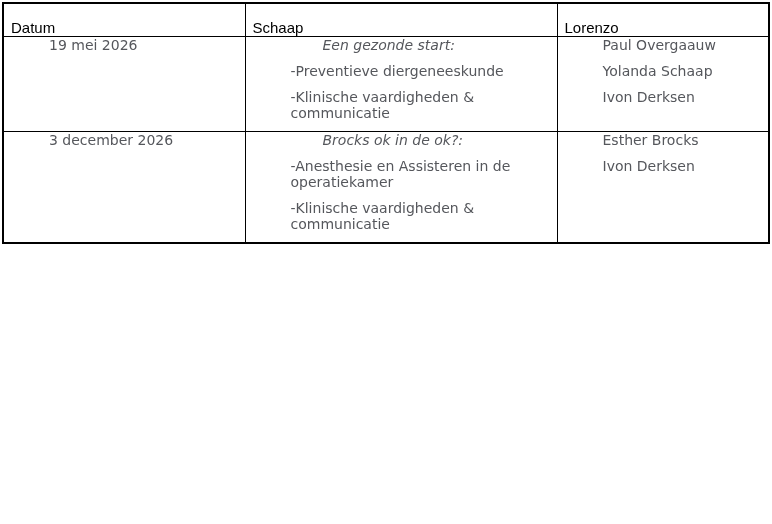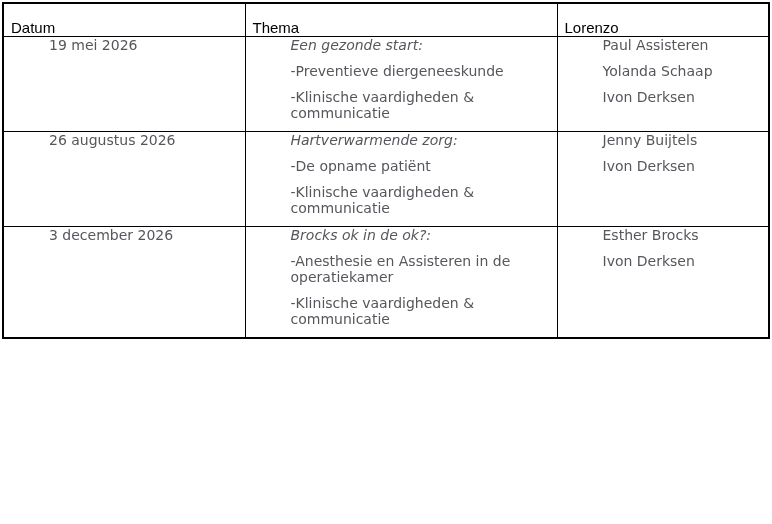--- a/index.html
+++ b/index.html
@@ -46,72 +46,58 @@
   td p {
     margin: 0 0 10px 0;
     font-family: "DejaVu Sans", "Liberation Sans", sans-serif;
     font-size: 14px;
     line-height: 16px;
     color: #55575c;
   }
   td { padding-top: 7px; }
   tr.hdr th { padding-top: 15px; }
 
-  p.thema-title { font-style: italic; }
+  p.thema-title { font-style: italic; margin-left: 32px; }
 </style>
 </head>
 <body>
 
 <table class="schedule">
   <colgroup>
     <col class="c-date">
     <col class="c-thema">
     <col class="c-doc">
   </colgroup>
   <thead>
     <tr class="hdr">
       <th>Datum</th>
-      <th>Thema</th>
+      <th>Schaap</th>
       <th>Lorenzo</th>
     </tr>
   </thead>
   <tbody>
 
     <tr class="row">
       <td>
         <p>19 mei 2026</p>
       </td>
       <td>
         <p class="thema-title">Een gezonde start:</p>
         <p>-Preventieve diergeneeskunde</p>
         <p>-Klinische vaardigheden &amp; communicatie</p>
       </td>
       <td>
-        <p>Paul Assisteren</p>
+        <p>Paul Overgaauw</p>
         <p>Yolanda Schaap</p>
         <p>Ivon Derksen</p>
       </td>
     </tr>
 
 
 
-    <tr class="row">
-      <td>
-        <p>26 augustus 2026</p>
-      </td>
-      <td>
-        <p class="thema-title">Hartverwarmende zorg:</p>
-        <p>-De opname patiënt</p>
-        <p>-Klinische vaardigheden &amp; communicatie</p>
-      </td>
-      <td>
-        <p>Jenny Buijtels</p>
-        <p>Ivon Derksen</p>
-      </td>
-    </tr>
 
 
     <tr class="row row-last">
       <td>
         <p>3 december 2026</p>
       </td>
       <td>
         <p class="thema-title">Brocks ok in de ok?:</p>
         <p>-Anesthesie en Assisteren in de operatiekamer</p>
         <p>-Klinische vaardigheden &amp; communicatie</p>

